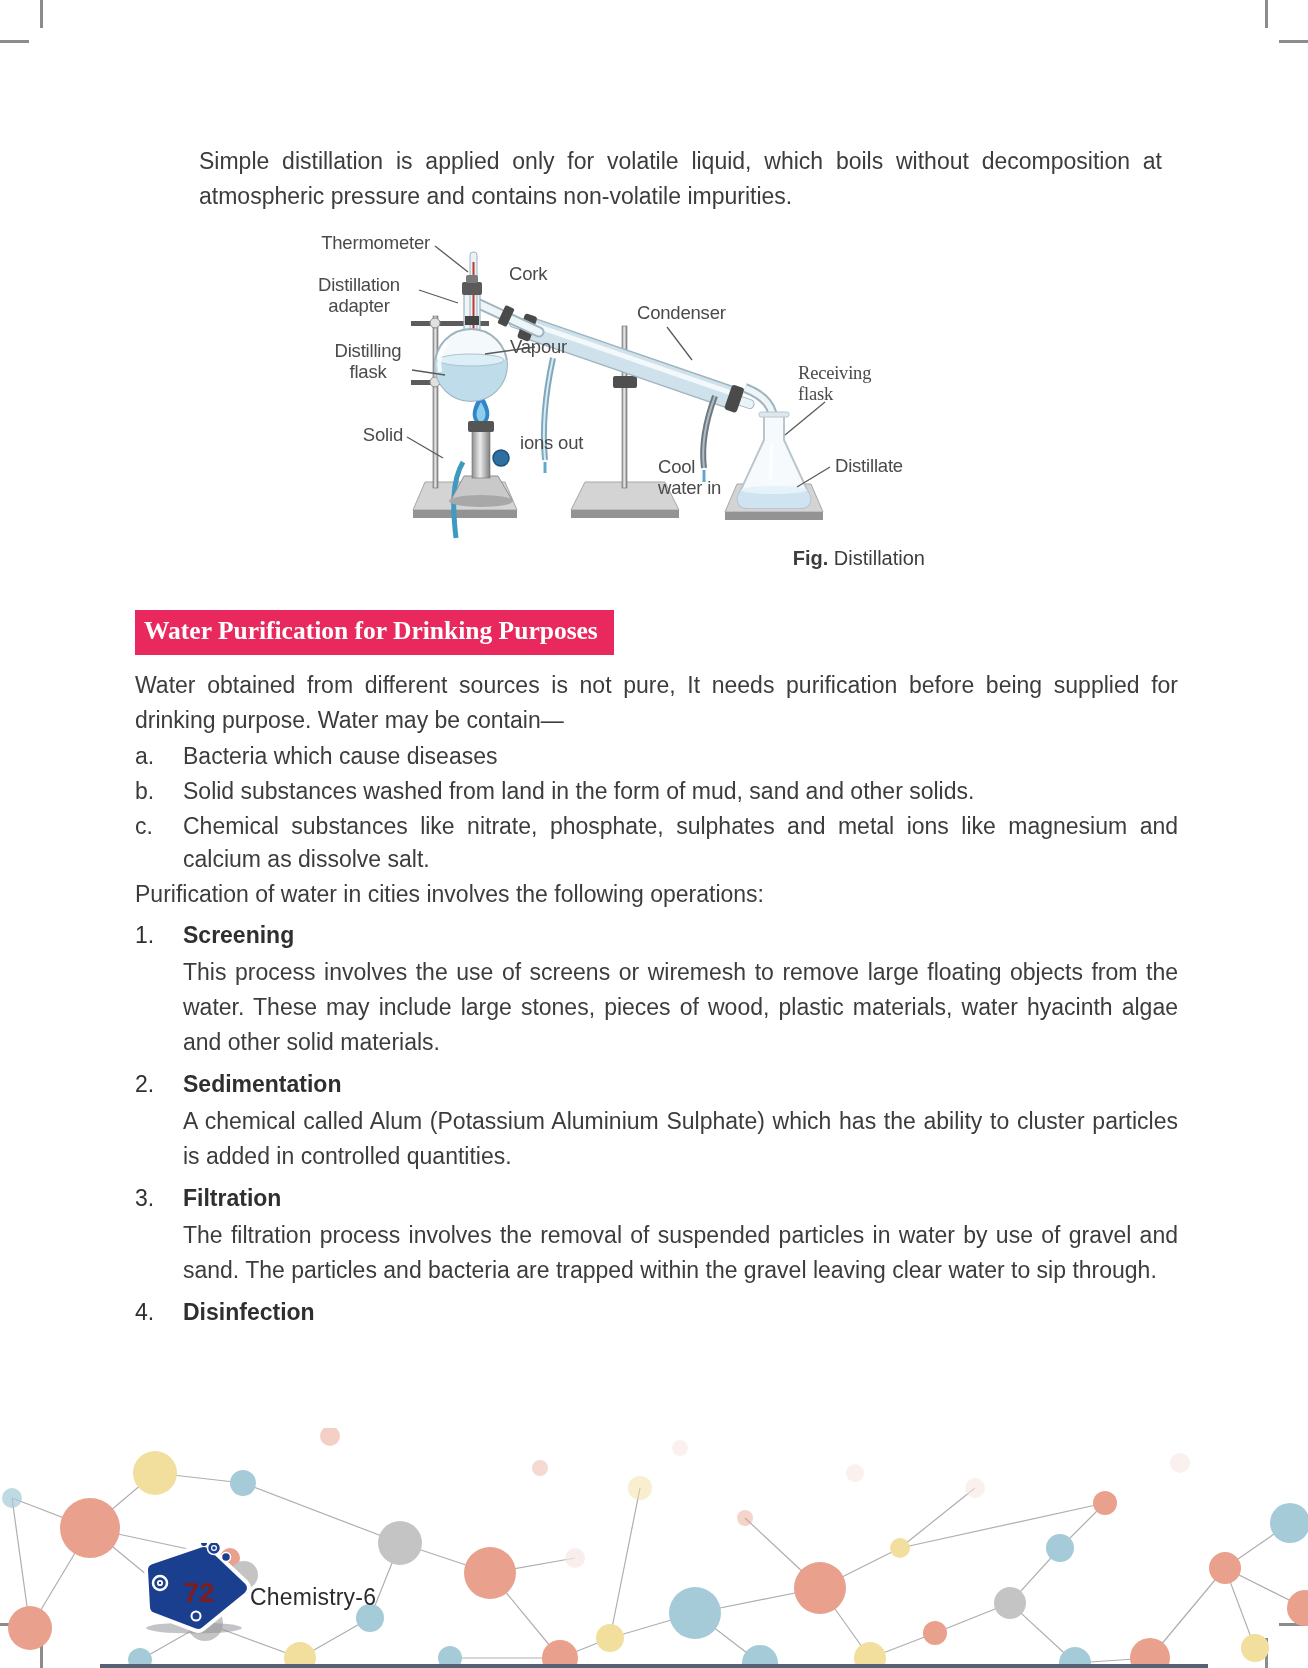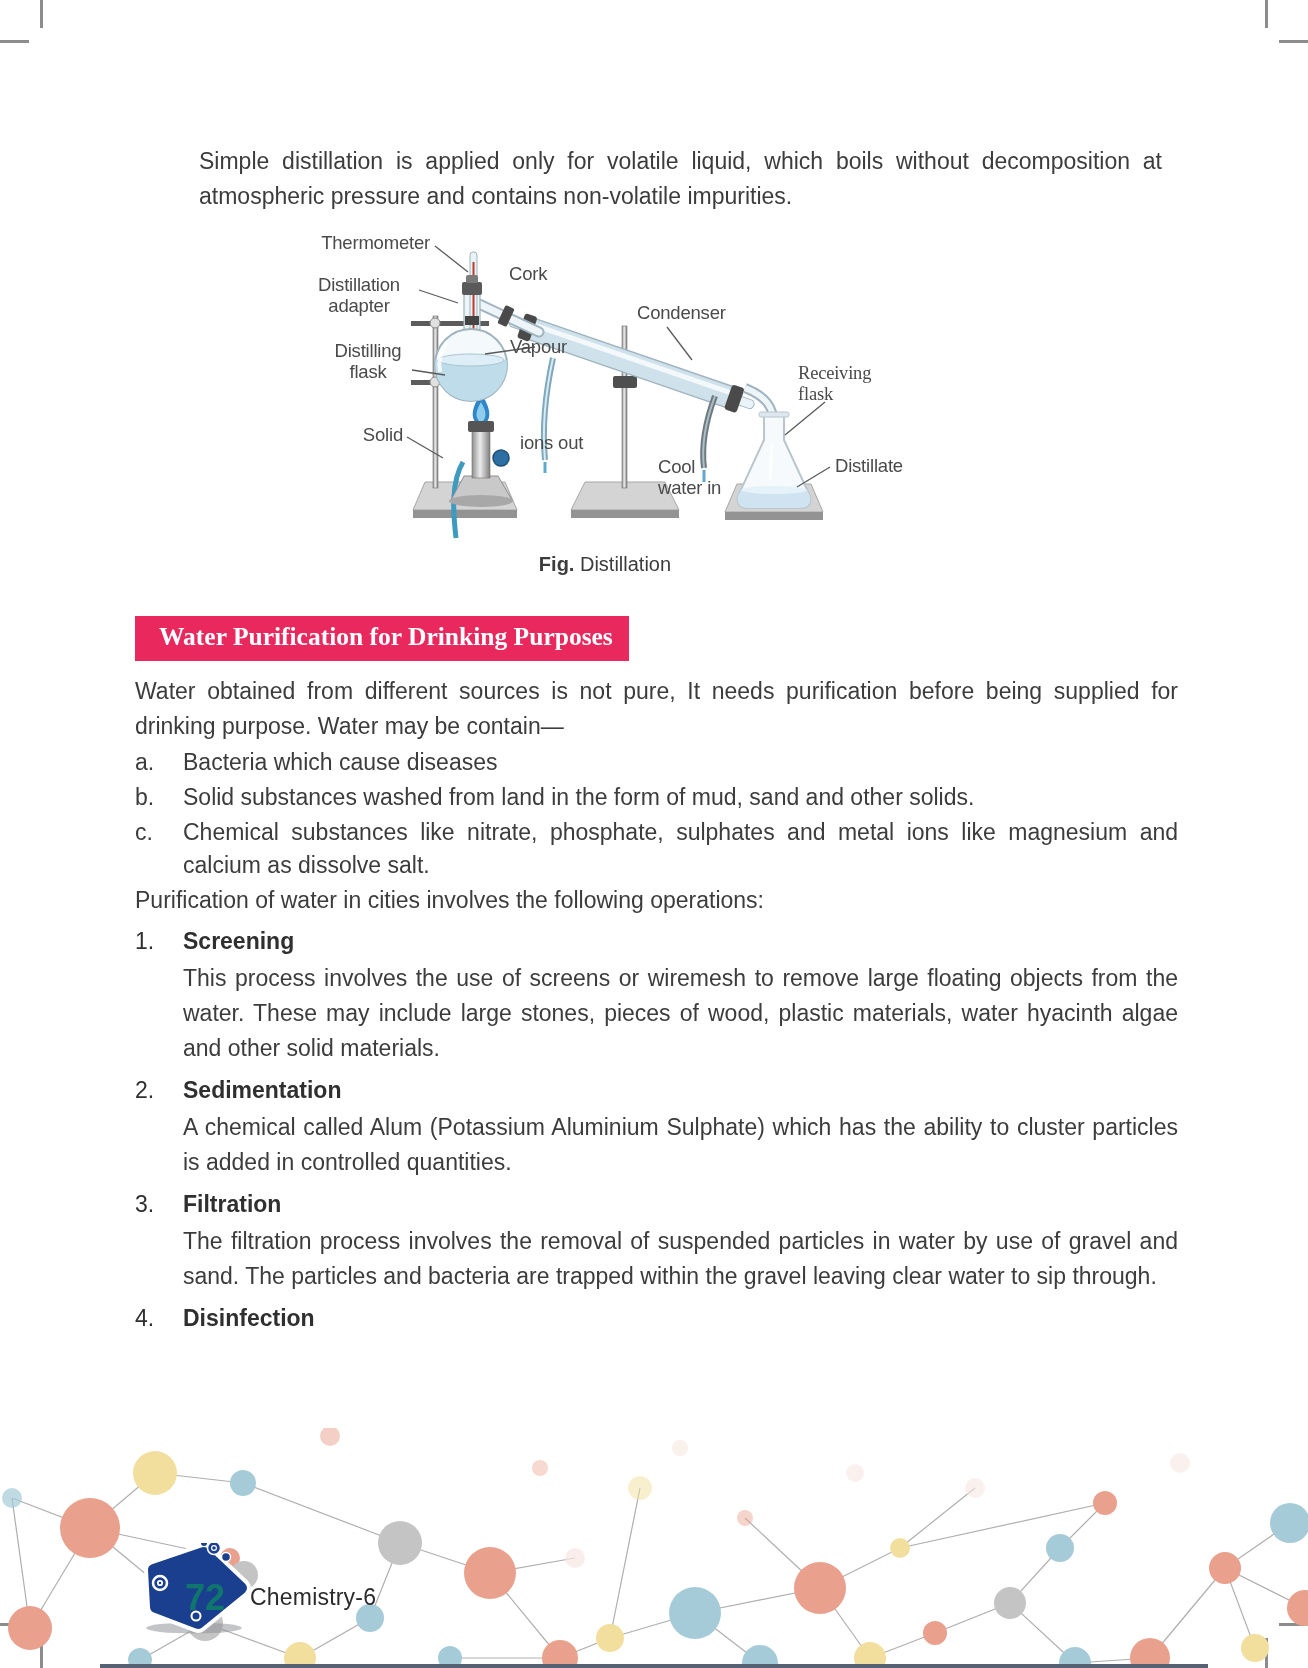--- a/index.html
+++ b/index.html
@@ -6,39 +6,39 @@
   .page{position:relative;width:1308px;height:1668px;background:#ffffff;overflow:hidden;
         font-family:"Liberation Sans",sans-serif;color:#3c3c3c;}
   
   .crop{position:absolute;background:#8c8c8c;}
   
   .content{position:absolute;left:135px;top:128px;width:1043px;z-index:2;}
   .intro{font-size:23px;line-height:35px;text-align:justify;padding-left:48px;margin:16px;}
   
   .figure-wrap{position:relative;width:640px;height:315px;margin:2px 0 0 150px;}
   .fig-label{position:absolute;font-size:18.5px;line-height:21px;color:#4a4a4a;letter-spacing:-0.2px;}
-  .caption{width:640px;margin:8px 0 0 150px;text-align:center;font-size:20px;color:#3c3c3c;}
+  .caption{width:640px;margin:2px 0 0 150px;text-align:right;font-size:20px;color:#3c3c3c;}
   .caption b{font-weight:bold;}
   
-  .banner{display:inline-block;margin-top:40px;padding:6px 16px 9px 24px;
+  .banner{display:inline-block;margin-top:40px;padding:6px 16px 9px 9px;
           font-family:"Liberation Serif",serif;font-weight:bold;font-size:25.5px;color:#ffffff;}
   .para{font-size:23px;line-height:35px;text-align:justify;margin:13px 0 0 0;}
   .hang{position:relative;padding-left:48px;margin-top:2px;font-size:23px;line-height:33px;text-align:justify;}
   .hang .marker{position:absolute;left:0;top:0;}
   .plain{font-size:23px;line-height:33px;margin-top:2px;}
   .op{margin-top:6px;}
   .op-title{position:relative;padding-left:48px;font-size:23px;line-height:32px;font-weight:bold;color:#2f2f2f;margin-top:8px;}
   .op-title .marker{position:absolute;left:0;top:0;font-weight:normal;}
   .op-para{font-size:23px;line-height:35px;text-align:justify;margin:4px 0 0 48px;}
   .op-para + .op-para{margin-top:10px;}
   
   .molecules{position:absolute;left:0;bottom:0;width:1308px;height:240px;z-index:1;}
   .badge{position:absolute;left:136px;top:1543px;width:125px;height:100px;z-index:3;}
-  .badge-num{position:absolute;left:170px;top:1577px;width:70px;text-align:center;z-index:4;
-             color:#0f766e;font-size:36px;font-weight:bold;}
+  .badge-num{position:absolute;left:164px;top:1577px;width:70px;text-align:center;z-index:4;
+             color:#7f1d1d;font-size:28px;font-weight:bold;}
   .book-title{position:absolute;left:250px;top:1584px;z-index:4;font-size:23px;color:#2b2b2b;font-weight:500;letter-spacing:0.2px;}
   .bottom-bar{position:absolute;left:100px;bottom:0;width:1108px;height:4px;background:#566273;z-index:4;}
 </style>
 </head>
 <body>
 
 <div class="page">
 
   <div class="crop" style="left:40px;top:0;width:3px;height:28px;"></div>
   <div class="crop" style="left:0;top:40px;width:29px;height:3px;"></div>

